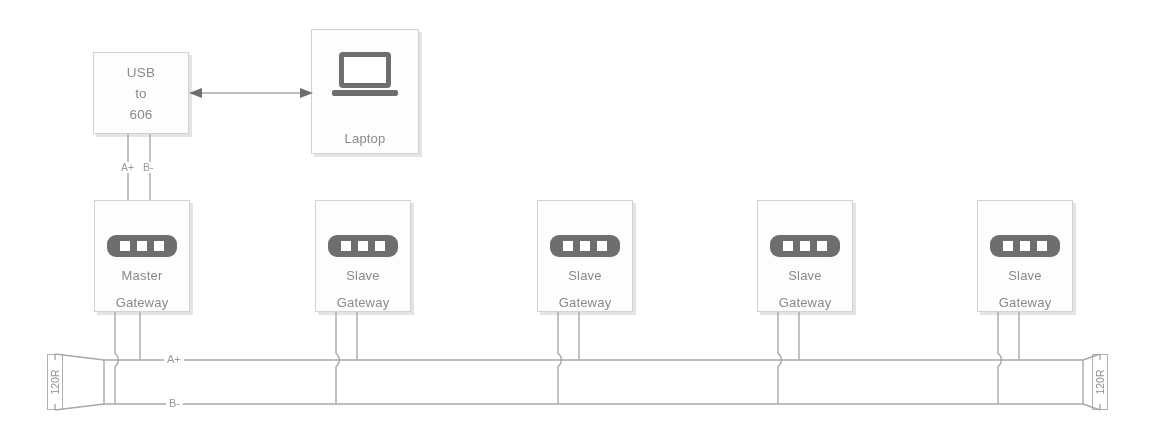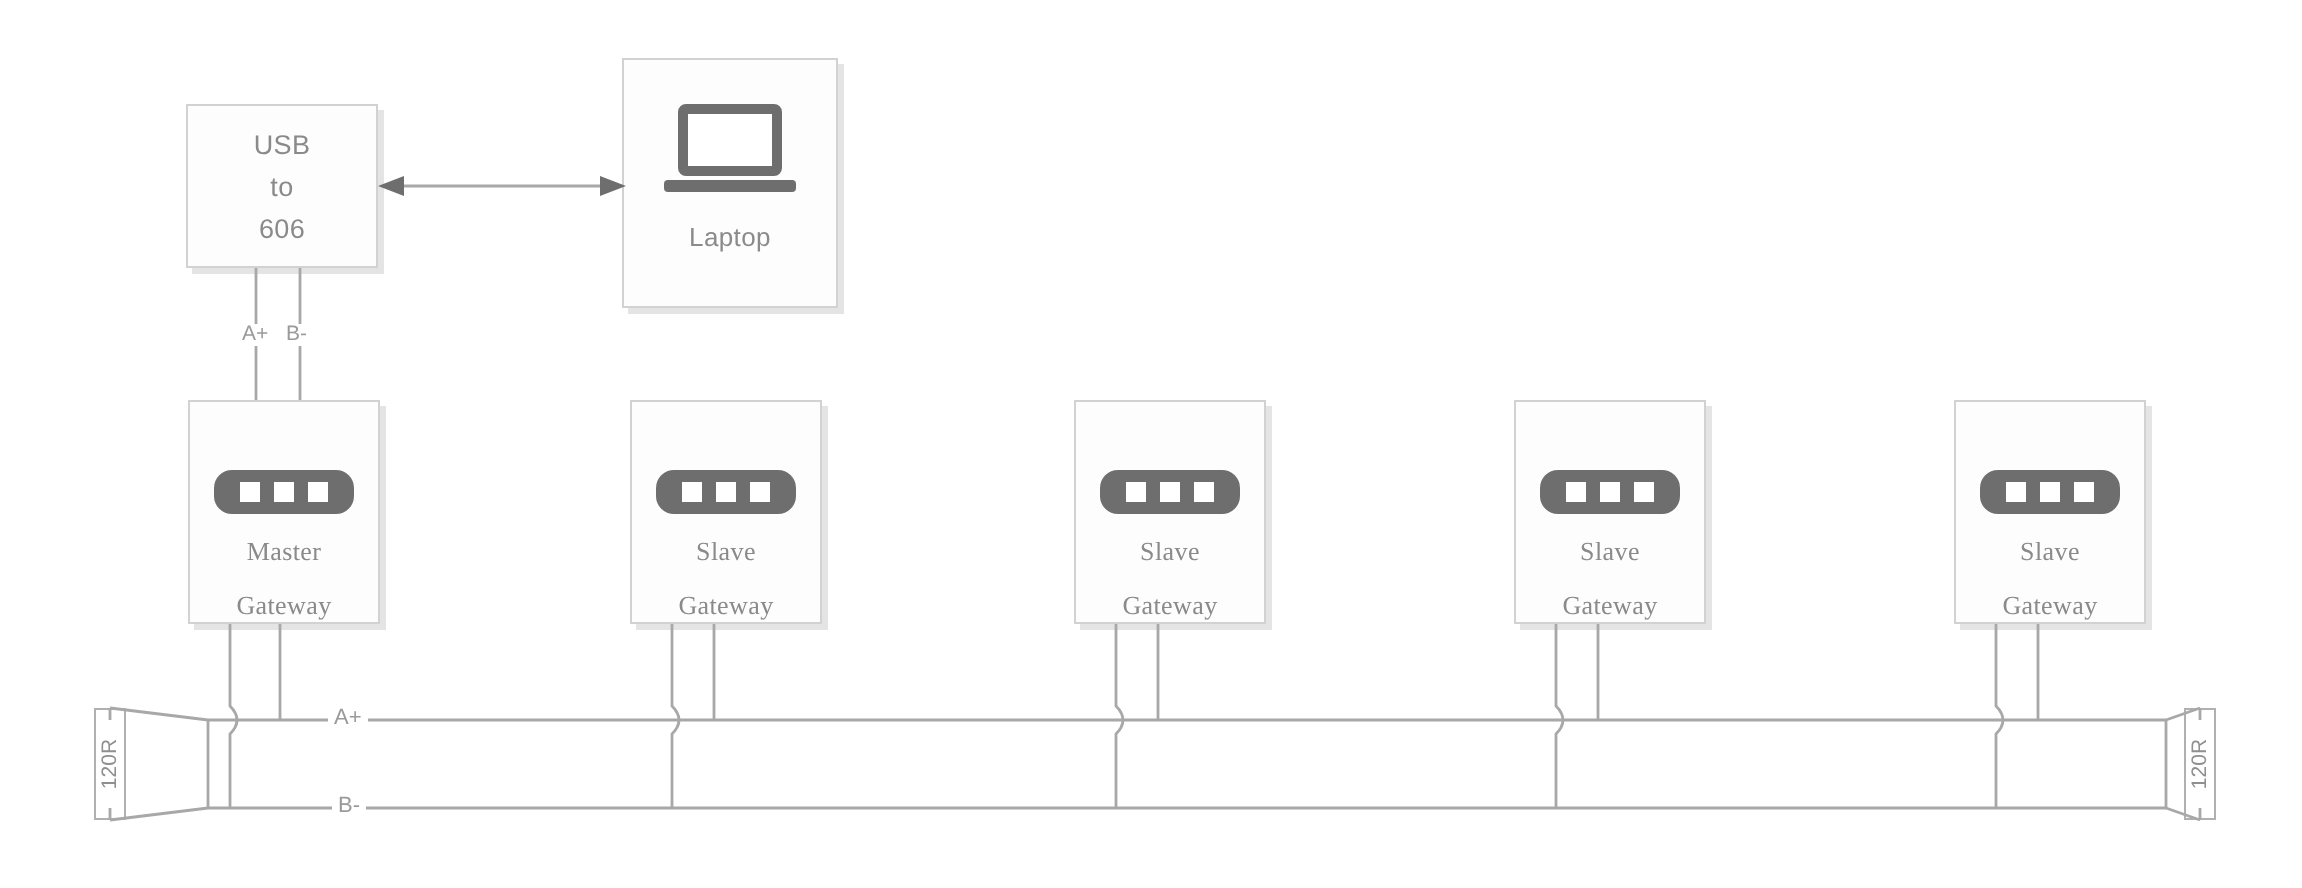--- a/index.html
+++ b/index.html
@@ -25,32 +25,32 @@
     text-align:center;
     letter-spacing:.2px;
   }
 
   
   .usb-box{left:93px;top:52px;width:96px;height:82px;}
   .usb-box .cap{font-size:13.5px;line-height:21px;}
 
   
   .laptop-box{left:311px;top:29px;width:108px;height:125px;justify-content:flex-start;padding-top:22px;}
-  .laptop-box .cap{margin-top:10px;}
+  .laptop-box .cap{margin-top:30px;}
   .laptop-ico{width:66px;height:48px;position:relative;}
   .laptop-ico .screen{
     position:absolute;left:7px;top:0;width:52px;height:36px;
     border:5px solid #6e6e6e;border-radius:4px;background:#ffffff;box-sizing:border-box;
   }
   .laptop-ico .base{
     position:absolute;left:0;top:38px;width:66px;height:6px;background:#6e6e6e;border-radius:2px;
   }
 
   
-  .gw-box{top:200px;width:96px;height:112px;justify-content:flex-start;padding-top:34px;font-family:Liberation Serif, serif;}
+  .gw-box{top:200px;width:96px;height:112px;justify-content:flex-start;padding-top:34px;}
   .gw-box .cap{margin-top:10px;}
   .gw-ico{width:70px;height:30px;background:#6e6e6e;border-radius:9px;display:flex;align-items:center;justify-content:center;gap:7px;}
   .gw-ico i{display:block;width:10px;height:10px;background:#ffffff;}
 
   
   .bus-label{
     position:absolute;color:#9a9a9a;font-size:11px;background:#ffffff;
     padding:0 3px;line-height:11px;
   }
   .pair-label{

